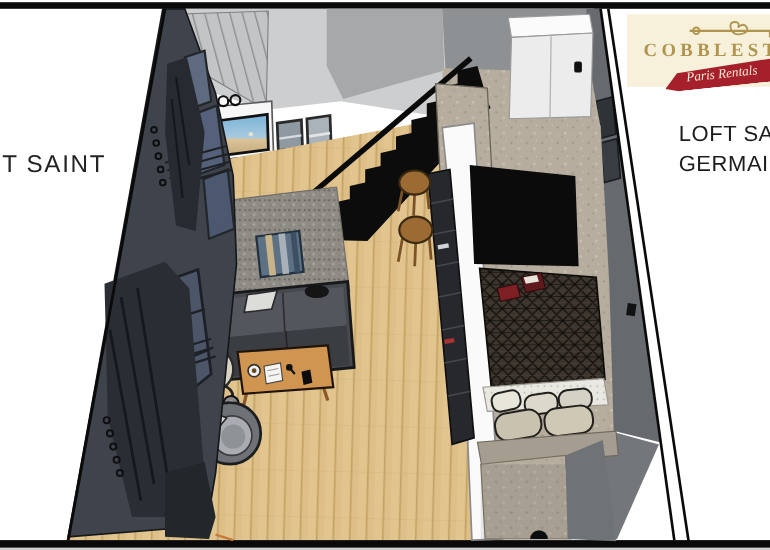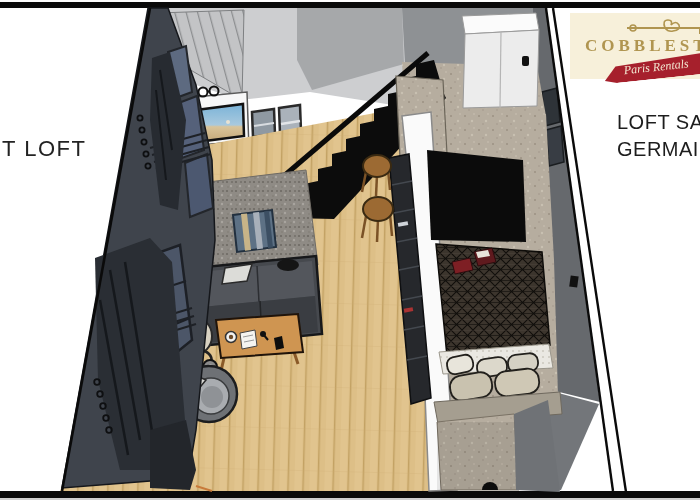--- a/index.html
+++ b/index.html
@@ -278,21 +278,21 @@
             <circle cx="103" cy="406" r="2.8"></circle>
         <circle cx="106" cy="418" r="2.8"></circle>
             <circle cx="109" cy="430" r="2.8"></circle>
       </g>
     </g>
   </g>
 
   <line x1="150" y1="8" x2="62" y2="491" stroke="#0a0a0a" stroke-width="2.6"></line>
 </svg>
 
-<div class="caption-left">T LOFT</div>
+<div class="caption-left">T SAINT</div>
 
 <div class="caption-right">
   <div>LOFT SAINT</div>
   <div>GERMAIN</div>
 </div>
 
 <div class="logo-box">
   <svg class="logo-ornament" width="90" height="20" viewBox="0 0 90 20">
     <line x1="2" y1="11" x2="86" y2="11" stroke="#b09550" stroke-width="2"></line>
     <path d="M40,11 q-3,-8 3,-8 q5,0 3,5 q5,-5 8,0 q2,5 -6,6 q-5,1 -8,-3" fill="none" stroke="#b09550" stroke-width="1.6"></path>

